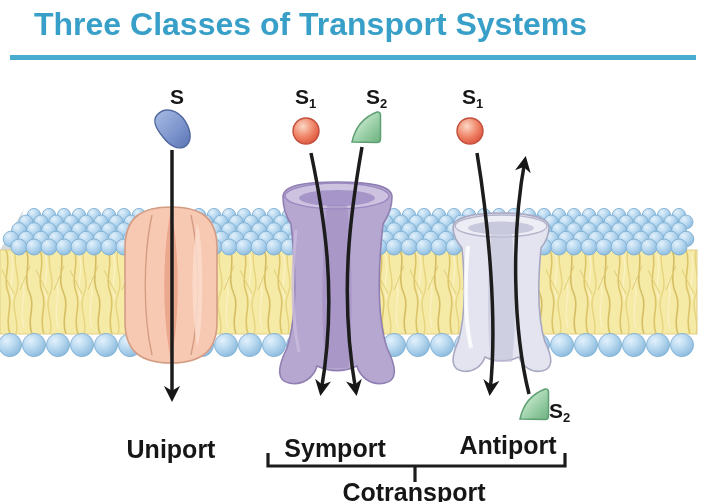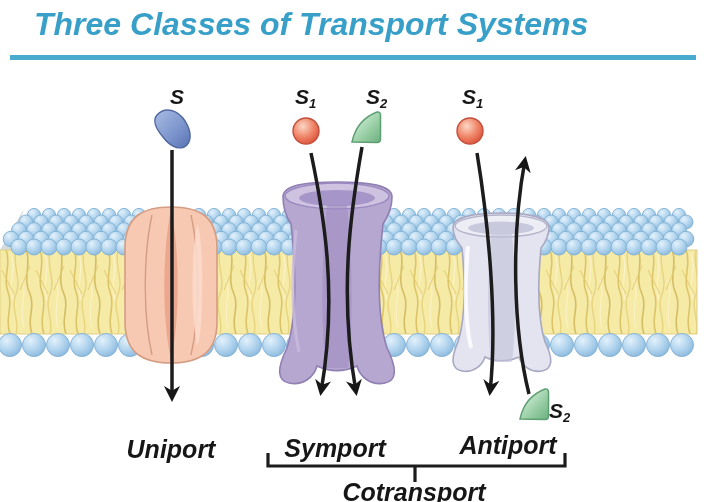--- a/index.html
+++ b/index.html
@@ -2,21 +2,21 @@
 <html style="--title: #38a0c8; --underline: #49abcd; --arrow: #1c1c1c; --membrane-head: #aed2ec; --membrane-tail: #f6eaa7; --uniport-protein: #f8c9b2; --symport-protein: #b6a7d0; --antiport-protein: #e4e4f0; --substrate-s: #7b93cc; --substrate-s1: #ea6a50; --substrate-s2: #8fc99d; --background: #ffffff;"><head>
 <meta charset="utf-8">
 <style>
   :root{
     --title:#38a0c8; --underline:#49abcd; --arrow:#1c1c1c;
     --membrane-tail:#f6eaa7; --uniport-protein:#f8c9b2;
     --symport-protein:#b6a7d0; --antiport-protein:#e4e4f0; --background:#ffffff;
   }
   html,body{margin:0;padding:0;}
   .canvas{position:relative;width:720px;height:502px;background:var(--background);
-          overflow:hidden;font-family:"Liberation Sans",sans-serif;font-style:italic;}
+          overflow:hidden;font-family:"Liberation Sans",sans-serif;}
   .title{position:absolute;left:34px;top:6px;margin:0;font-size:32px;font-weight:700;
          color:var(--title);letter-spacing:0px;white-space:nowrap;}
   .underline{position:absolute;left:10px;top:55px;width:686px;height:5px;
              background:var(--underline);}
   svg{position:absolute;left:0;top:0;}
   text{font-family:"Liberation Sans",sans-serif;font-weight:700;fill:#161616;}
   .mol-label{font-size:21px;}
   .mol-sub{font-size:13px;}
   .port-label{font-size:25px;}
   .arrow{stroke:var(--arrow);stroke-width:3.5;fill:none;}

